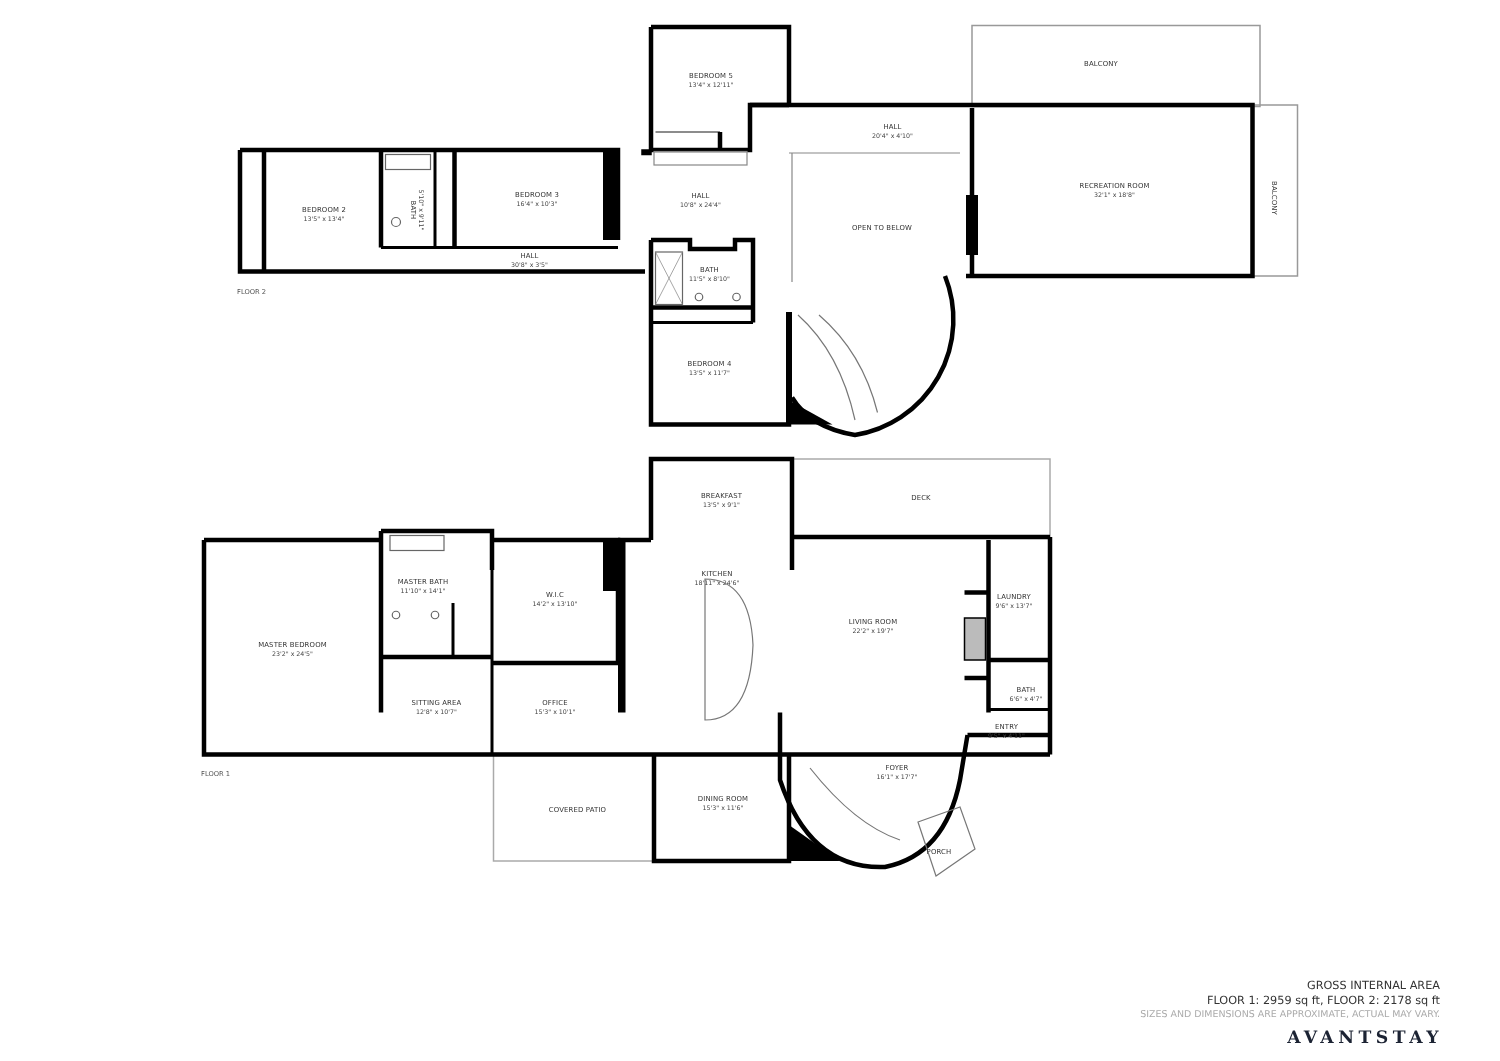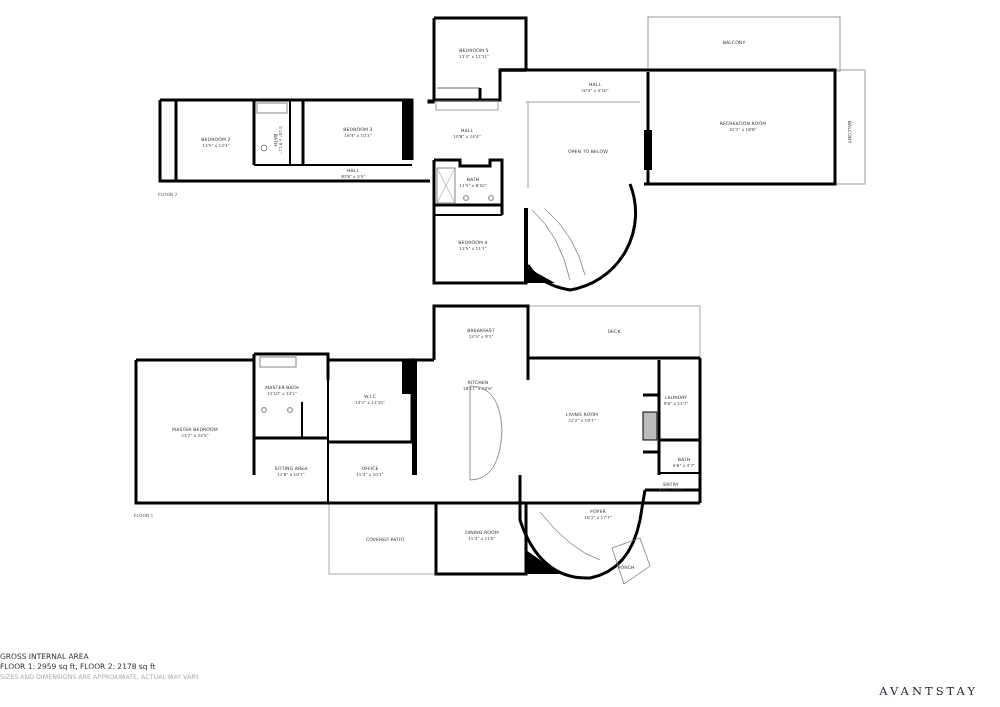--- a/index.html
+++ b/index.html
@@ -1,24 +1,24 @@
 <!DOCTYPE html>
 <html><head>
 <meta charset="utf-8">
 <style>
   html, body { margin: 0; padding: 0; background: #ffffff; }
   body { width: 1000px; height: 707px; position: relative; overflow: hidden; font-family: "Liberation Sans", sans-serif; }
   svg.plan { position: absolute; left: 0; top: 0; }
   .room-label { font-family: "DejaVu Sans", sans-serif; font-size: 4.6px; fill: #333; text-anchor: middle; letter-spacing: 0.1px; }
   .room-dim { font-family: "DejaVu Sans", sans-serif; font-size: 4.2px; fill: #444; text-anchor: middle; }
   .floor-label { font-family: "DejaVu Sans", sans-serif; font-size: 4.5px; fill: #555; }
-  .footer { position: absolute; left: 0; width: 960px; text-align: left; color: #333; }
+  .footer { position: absolute; left: 0; width: 960px; text-align: right; color: #333; }
   .footer .line { font-family: "DejaVu Sans", sans-serif; font-size: 7.5px; line-height: 10px; }
   .footer .note { font-family: "DejaVu Sans", sans-serif; font-size: 6.3px; color: #aaa; line-height: 9px; }
-  .brand { position: absolute; right: 22px; top: 684px; font-family: "DejaVu Serif", serif; font-size: 11.5px; letter-spacing: 3px; color: #1c2333; }
+  .brand { position: absolute; right: 38px; top: 684px; font-family: "DejaVu Serif", serif; font-size: 11.5px; letter-spacing: 3px; color: #1c2333; font-weight: bold; }
 </style>
 </head>
 <body>
 
 <svg class="plan" width="1000" height="707" viewBox="0 0 1000 707" xmlns="http://www.w3.org/2000/svg">
 
   <g fill="none" stroke="#000">
 
     <rect x="648" y="17" width="192" height="54" stroke="#999" stroke-width="1"></rect>
 

